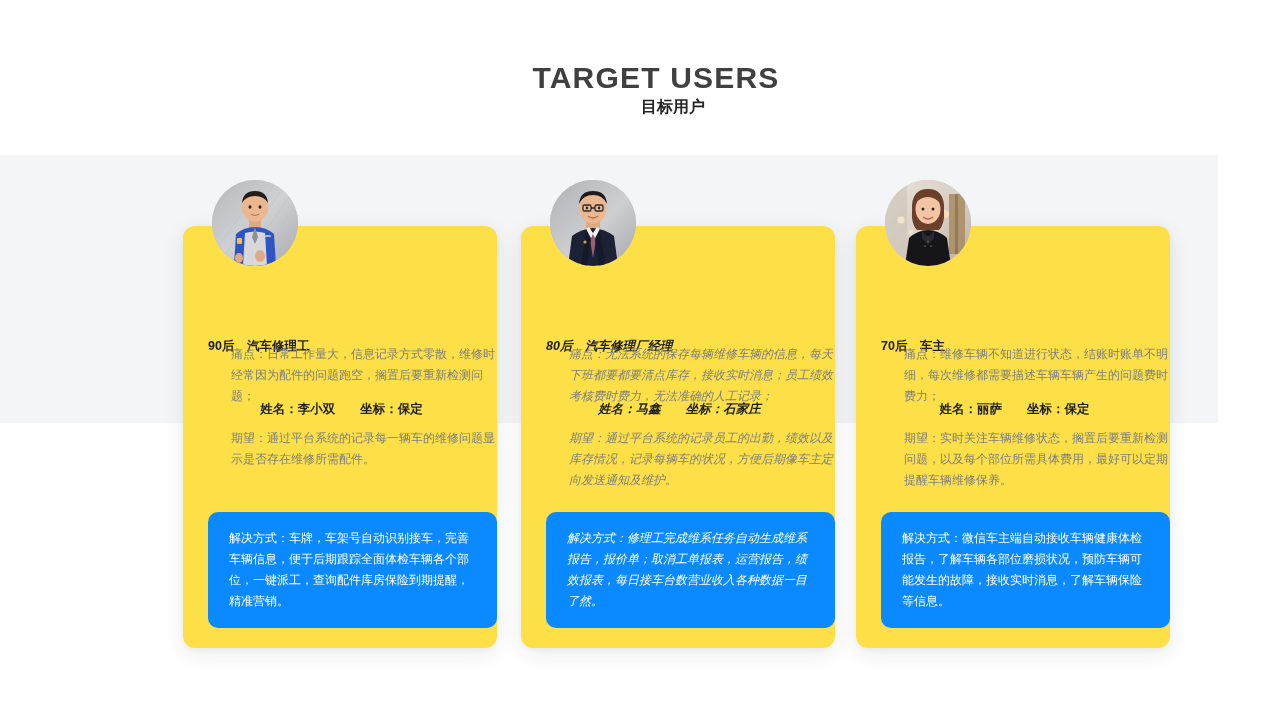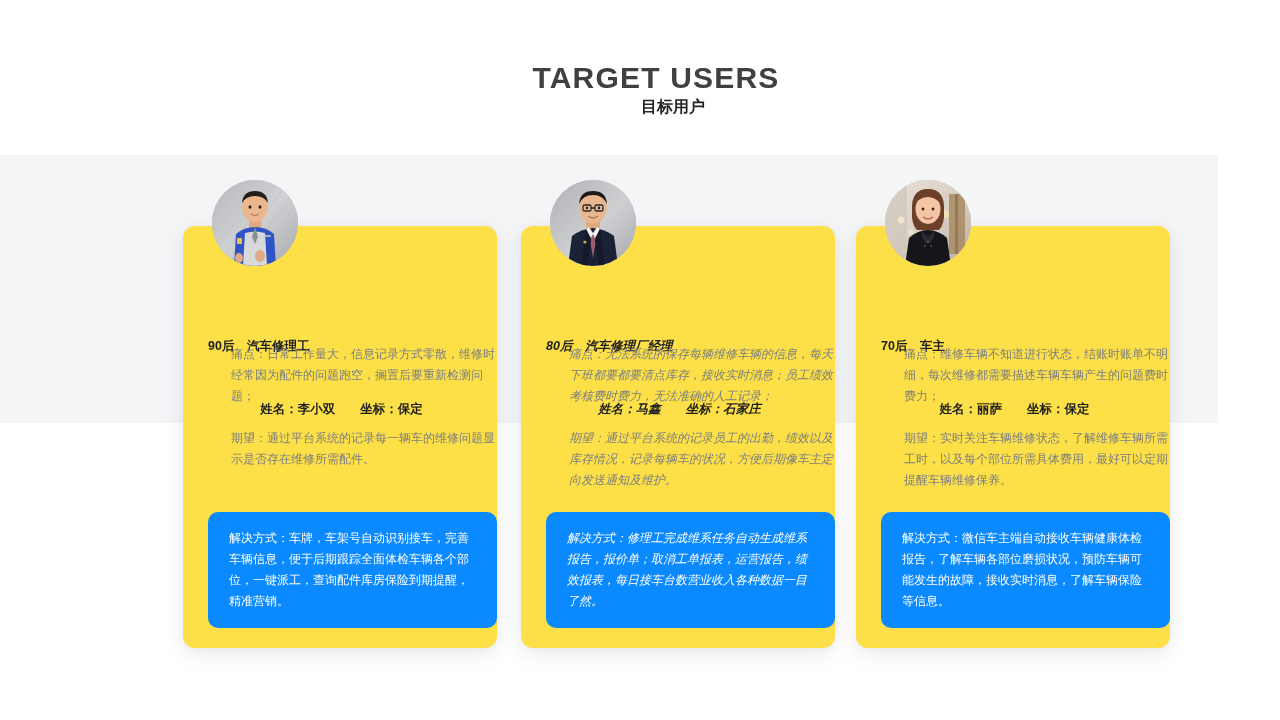--- a/index.html
+++ b/index.html
@@ -280,19 +280,19 @@
       </svg>
     </div>
 
     <div class="card-head">
       <div>70后 车主</div>
       <div class="head-line-2">姓名：丽萨  坐标：保定</div>
     </div>
 
     <div class="card-body">
       <div class="para">痛点：维修车辆不知道进行状态，结账时账单不明细，每次维修都需要描述车辆车辆产生的问题费时费力；</div>
-      <div class="para">期望：实时关注车辆维修状态，了解维修车辆所需工时，以及每个部位所需具体费用，最好可以定期提醒车辆维修保养。</div>
+      <div class="para">期望：实时关注车辆维修状态，搁置后要重新检测问题，以及每个部位所需具体费用，最好可以定期提醒车辆维修保养。</div>
     </div>
 
     <div class="solution">解决方式：微信车主端自动接收车辆健康体检报告，了解车辆各部位磨损状况，预防车辆可能发生的故障，接收实时消息，了解车辆保险等信息。</div>
   </div>
 
 </div>
 
 </body></html>

